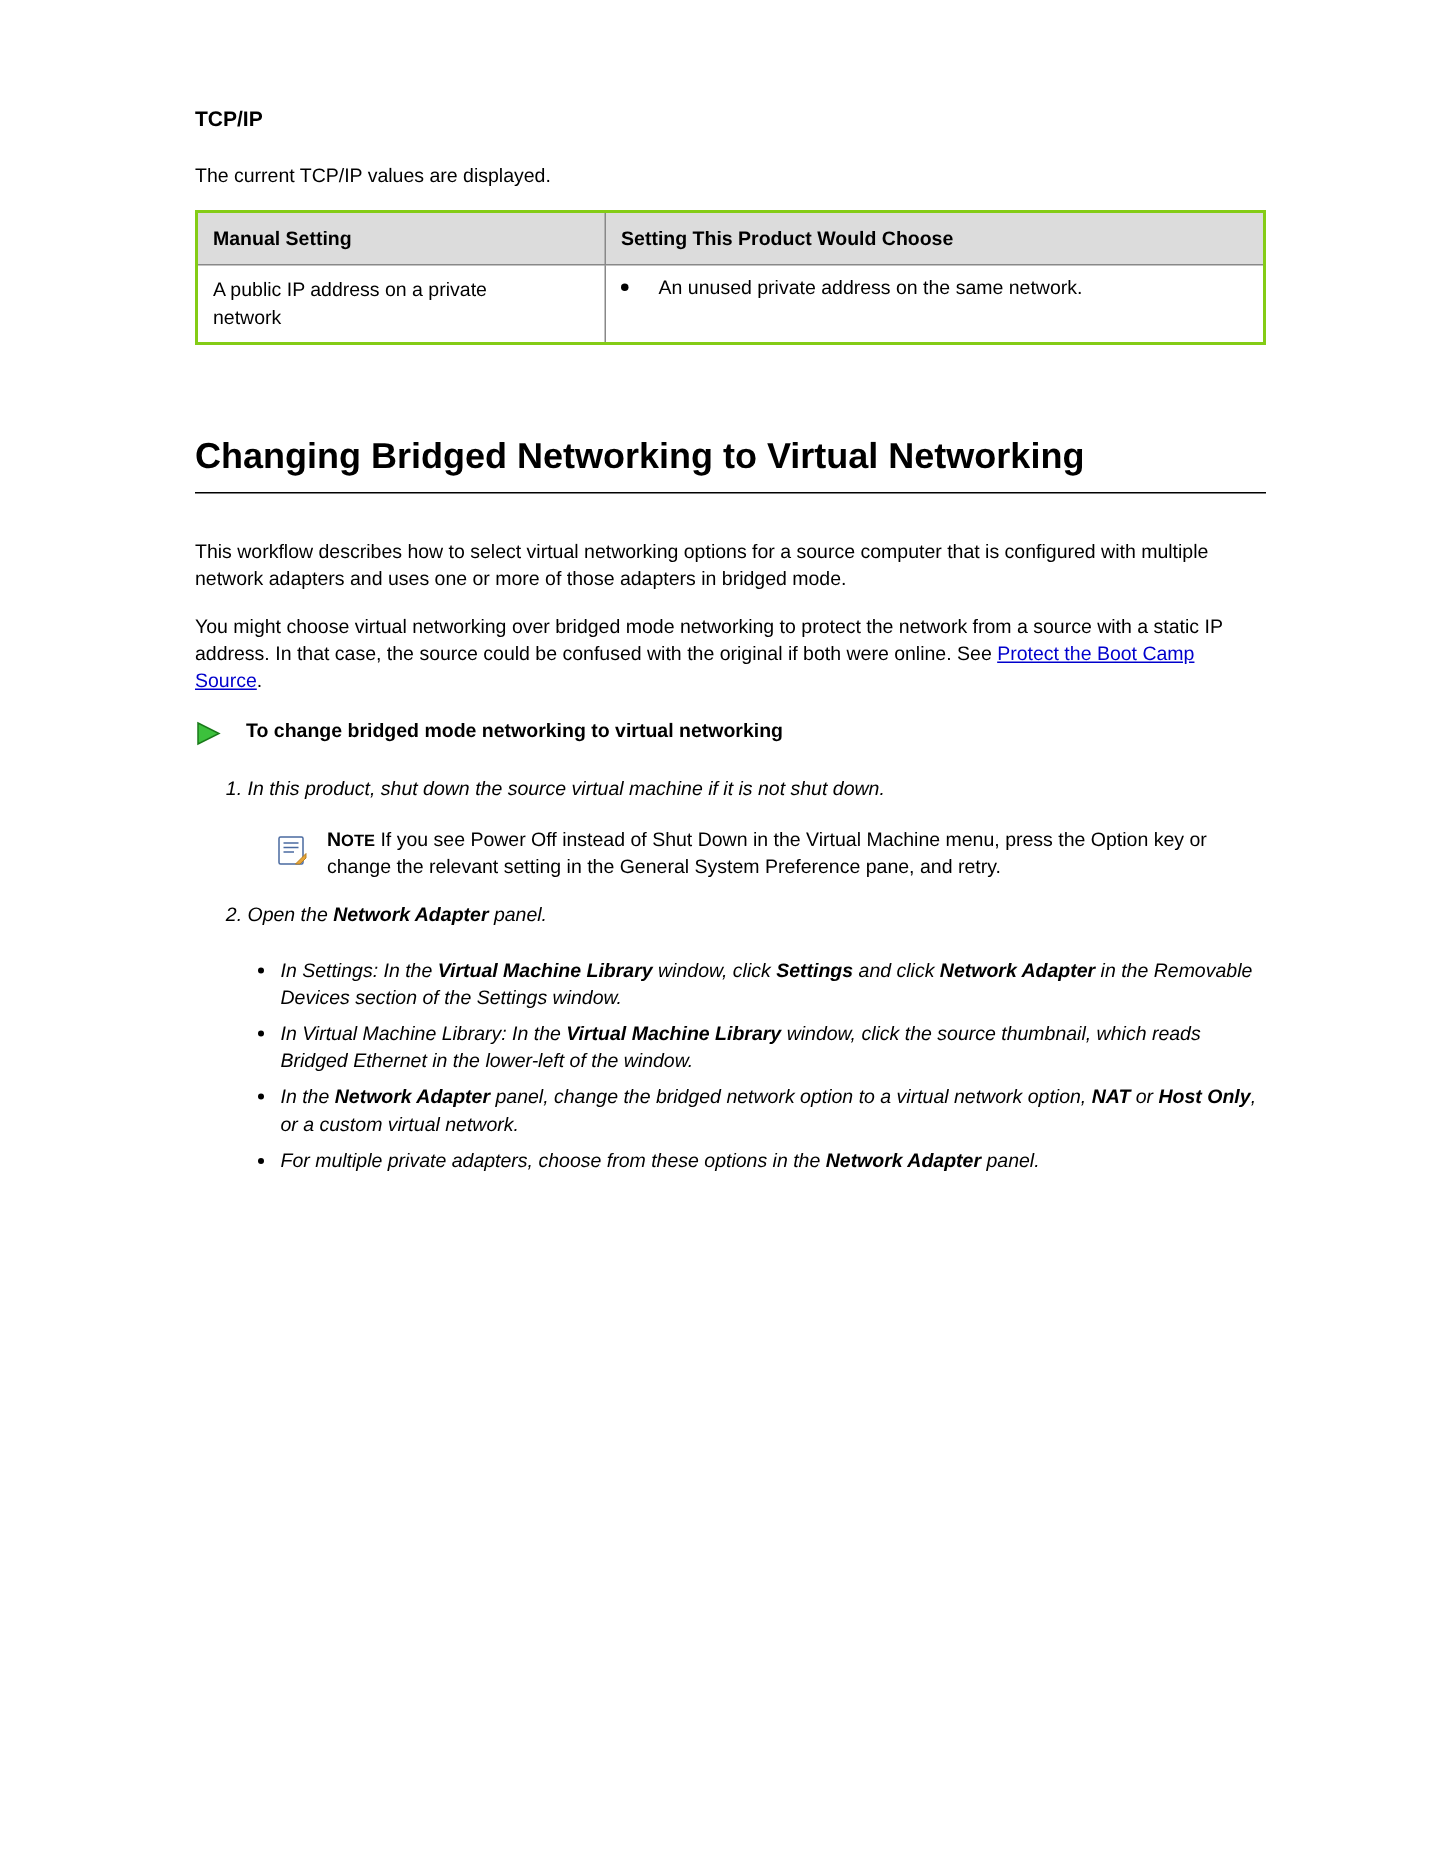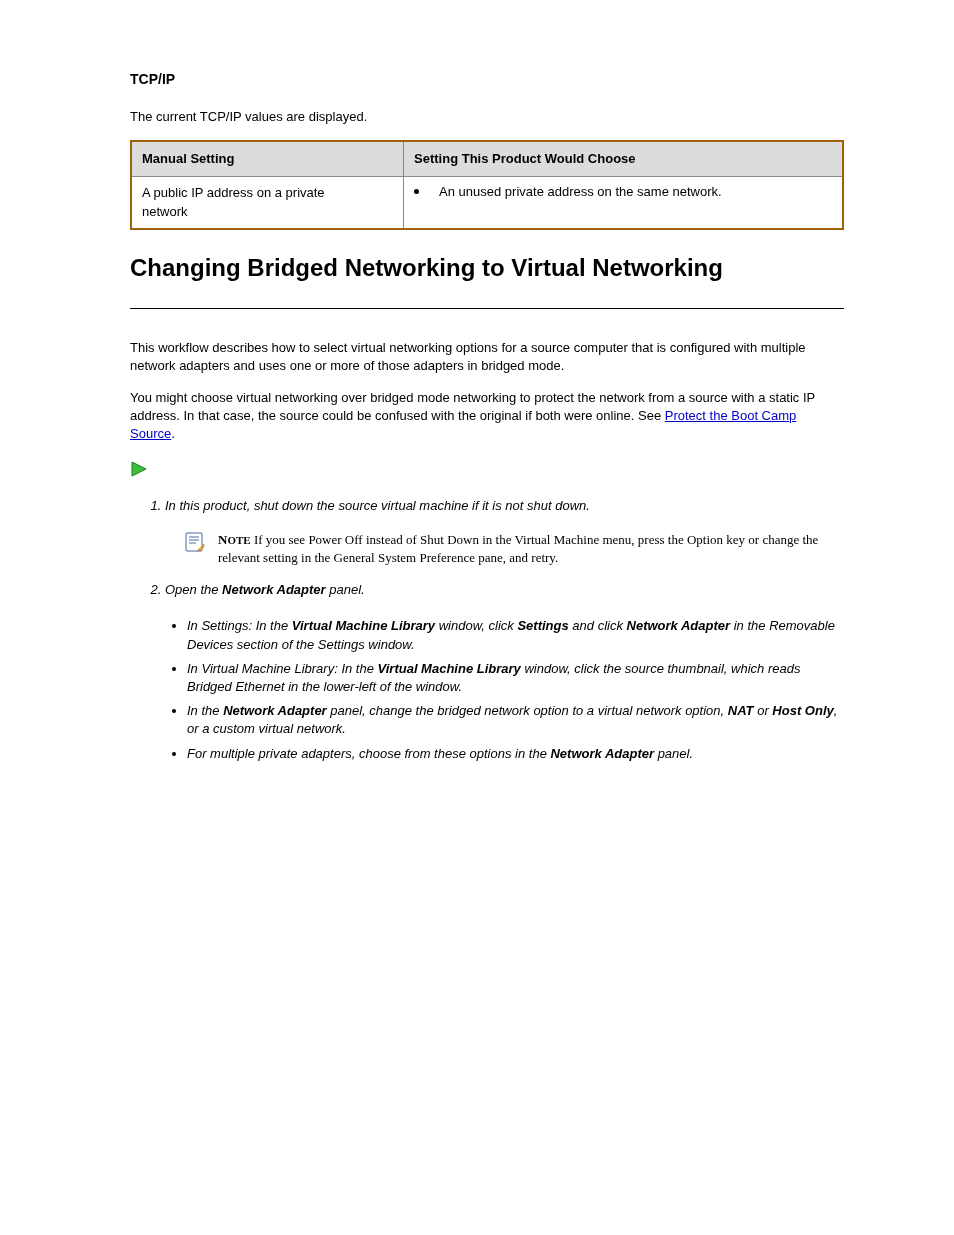--- a/index.html
+++ b/index.html
@@ -16,22 +16,22 @@
     font-size: 14px;
     font-weight: bold;
     margin-bottom: 18px;
   }
   .lead {
     margin-bottom: 14px;
   }
   table.data-table {
     width: 100%;
     border-collapse: collapse;
-    border: 2px solid #a16207;
-    margin-bottom: 21px;
+    border: 2px solid #84cc16;
+    margin-bottom: 58px;
   }
   table.data-table th {
     background: #dcdcdc;
     font-weight: bold;
     text-align: left;
     padding: 8px 10px;
     border: 1px solid #888;
     font-size: 13px;
   }
   table.data-table td {
@@ -47,21 +47,21 @@
     gap: 20px;
   }
   .cell-bullet .dot {
     width: 5px; height: 5px; background:#000; border-radius:50%;
     margin-top: 6px; flex: 0 0 5px;
   }
   h2.topic-title {
     font-size: 24px;
     font-weight: bold;
     border-bottom: 1px solid #000;
-    padding-bottom: 23px;
+    padding-bottom: 6px;
     margin-bottom: 30px;
   }
   .para { margin-bottom: 14px; }
   .link {
     color: #0000cc;
     text-decoration: underline;
   }
   .arrow-row {
     display: flex;
     align-items: flex-start;
@@ -77,24 +77,23 @@
   }
   .step-list > li, .step-list-2 > li { margin-bottom: 16px; }
   ul.inner-bullets {
     list-style: disc;
     margin-left: 22px;
     margin-top: 8px;
   }
   ul.inner-bullets > li { margin-bottom: 6px; }
   .note-row {
     display: flex;
-    align-items: flex-start;
+    align-items: center;
     gap: 12px;
     margin: 14px 0 14px 54px;
-    font-family: Liberation Serif, serif;
   }
   .note-icon { flex: 0 0 22px; }
   .bold { font-weight: bold; }
 </style>
 </head>
 <body>
 
 <div class="section-header">TCP/IP</div>
 <div class="lead">The current TCP/IP values are displayed.</div>
 
@@ -130,20 +129,21 @@
 <p class="para">
   <span>You might choose virtual networking over bridged mode networking to protect the network from a source with a static IP address. In that case, the source could be confused with the original if both were online. See </span><a class="link" href="#">Protect the Boot Camp Source</a><span>.</span>
 </p>
 
 <div class="arrow-row">
   <span class="arrow-icon">
     <svg width="18" height="18" viewBox="0 0 18 18">
       <polygon points="2,2 16,9 2,16" fill="#3cc13c" stroke="#1a7a1a" stroke-width="1"></polygon>
     </svg>
   </span>
+  <span class="bold">To change bridged mode networking to virtual networking</span>
 </div>
 
 <ol class="step-list">
   <li>
     <span>In this product, shut down the source virtual machine if it is not shut down.</span>
   </li>
 </ol>
 
 <div class="note-row">
   <span class="note-icon">

